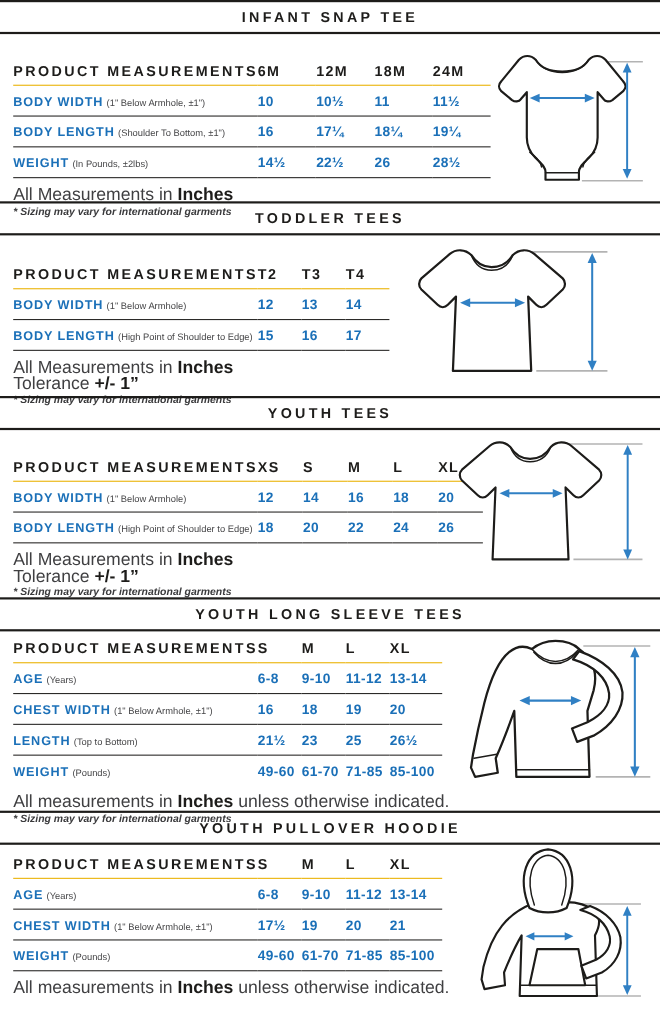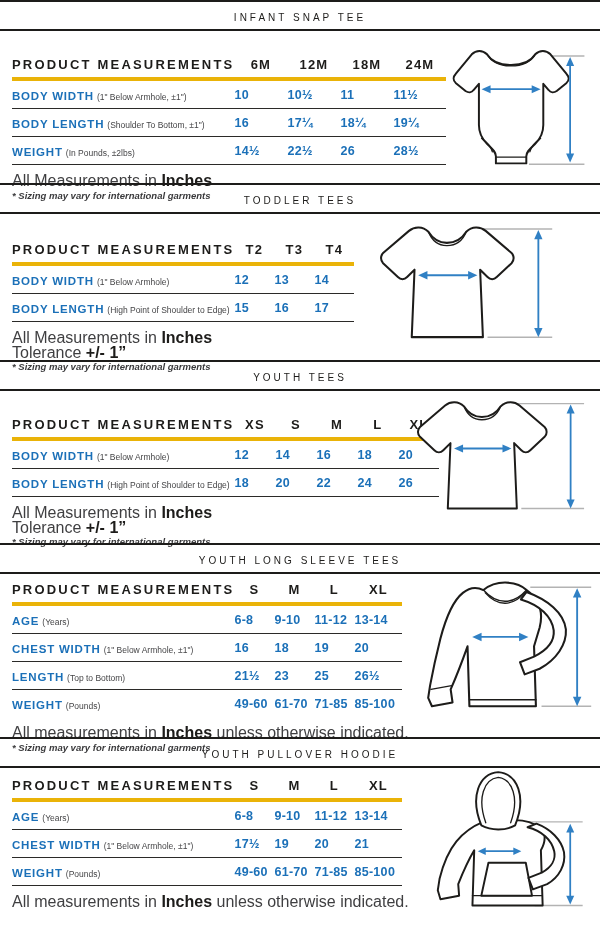--- a/index.html
+++ b/index.html
@@ -6,30 +6,30 @@
   body{
     width:600px;height:926px;background:#ffffff;position:relative;overflow:hidden;
     font-family:"Liberation Sans", sans-serif;color:#1d1c1a;
   }
   .sec{position:relative;}
   .s1{height:183px}.s2{height:177px}.s3{height:183px}.s4{height:194px}.s5{height:140px}
   .titlebar{
     border-top:2px solid #1d1c1a;border-bottom:2px solid #1d1c1a;
     text-align:center;padding:5px 0 4px 0;
   }
-  .title{font-weight:normal;font-size:10px;letter-spacing:3px;margin-top:36px;}
+  .title{font-weight:bold;font-size:13px;letter-spacing:3px;margin-top:36px;}
   .content{padding-left:12px;}
   .s1 .content{padding-top:24px}.s2 .content{padding-top:26px}.s3 .content{padding-top:24px}
   .s4 .content{padding-top:6px}.s5 .content{padding-top:8px}
   table.meas{border-collapse:collapse;table-layout:auto;}
   table.meas th,table.meas td{padding:5px 0 4px 0;border-bottom:1.5px solid #2b2a28;}
-  table.meas thead th{border-bottom:4px solid #eab308;padding:2px 0 5px 0;}
+  table.meas thead th{border-bottom:1px solid #eab308;padding:2px 0 5px 0;}
   tr.noborder td{border-bottom:none;}
   th.hlabel{text-align:left;font-size:13px;font-weight:bold;letter-spacing:2.2px;white-space:nowrap;}
-  th.colhead{font-size:13px;font-weight:bold;letter-spacing:1.2px;text-align:center;}
+  th.colhead{font-size:13px;font-weight:bold;letter-spacing:1.2px;text-align:left;}
   td.lbl{white-space:nowrap;}
   .rowlabel{color:#1b70b8;font-weight:bold;font-size:11.5px;letter-spacing:.8px;}
   .rownote{color:#454547;font-size:8.5px;letter-spacing:0;margin-left:3px;}
   td.val{color:#1b70b8;font-weight:bold;font-size:12.5px;letter-spacing:.3px;white-space:nowrap;padding-left:4px;padding-right:4px;}
   .notes{margin-top:9px;}
   .noteline{font-size:16px;color:#3f3f41;line-height:14.5px;}
   .nb{font-weight:bold;color:#1d1c1a;}
   .sizing{font-style:italic;font-weight:bold;font-size:9.5px;color:#3a3a3c;}
   .illo{position:absolute;}
   .i1{top:38px;right:12px;}

